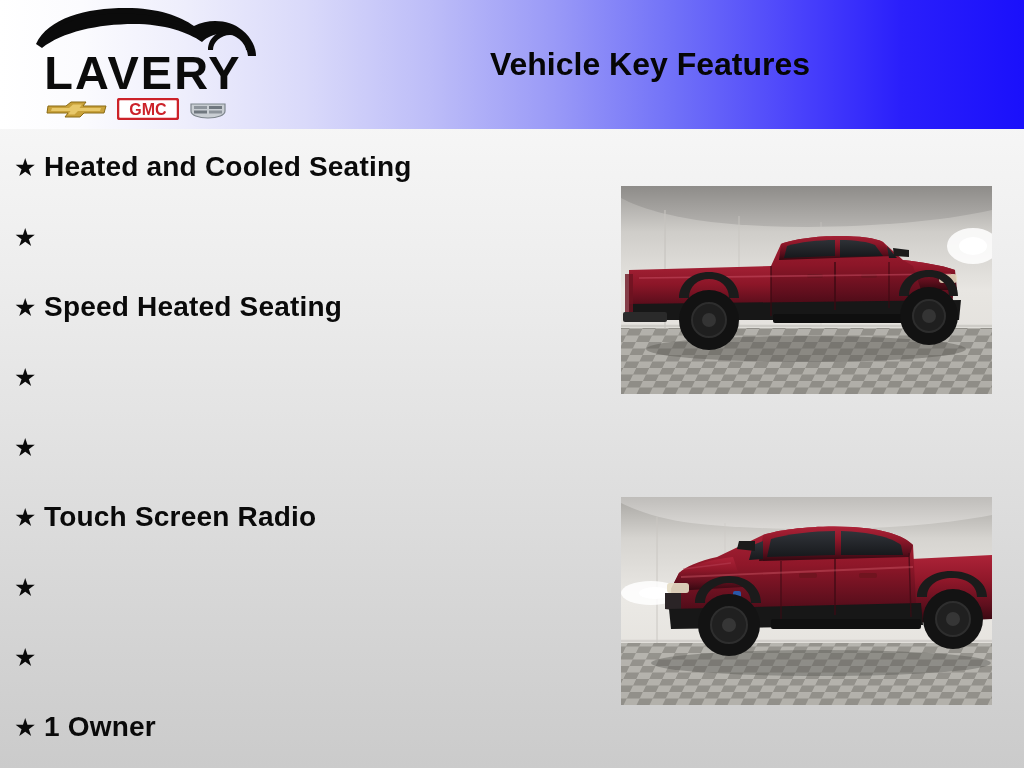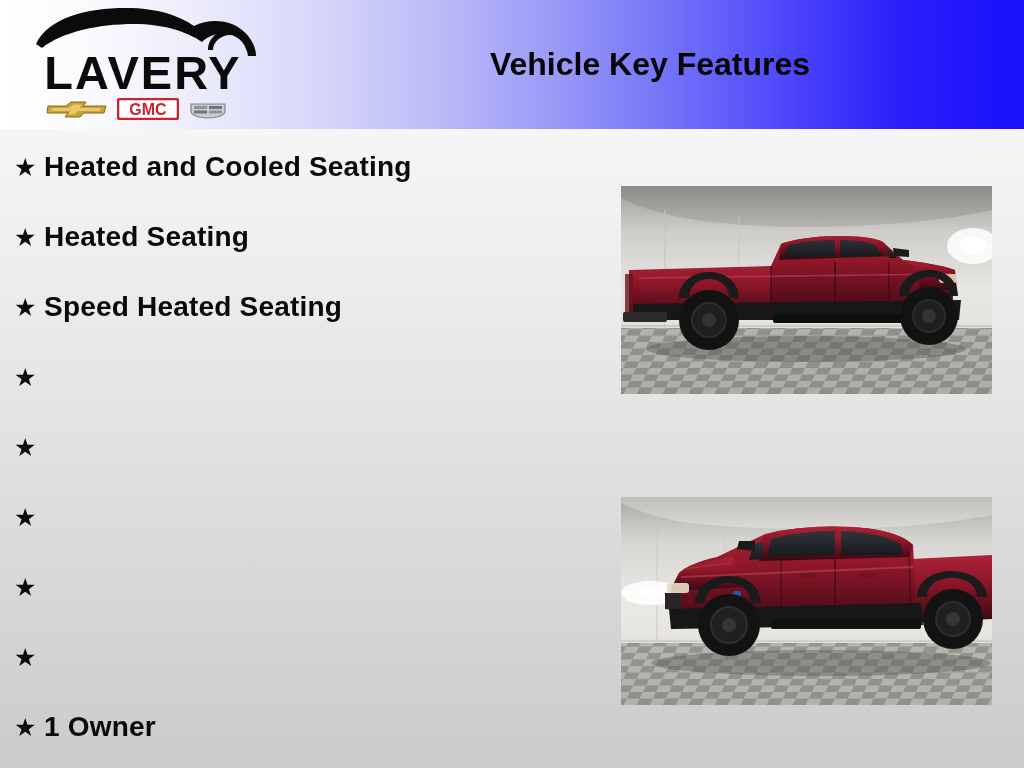--- a/index.html
+++ b/index.html
@@ -165,34 +165,34 @@
   <div class="header-title">Vehicle Key Features</div>
 </div>
 
 <ul class="features">
   <li class="feature-row">
     <span class="star-icon">★</span>
     <span class="feature-label">Heated and Cooled Seating</span>
   </li>
   <li class="feature-row">
     <span class="star-icon">★</span>
-    <span class="feature-label">Heated Seating</span>
   </li>
   <li class="feature-row">
     <span class="star-icon">★</span>
     <span class="feature-label">Speed Heated Seating</span>
   </li>
   <li class="feature-row">
     <span class="star-icon">★</span>
   </li>
   <li class="feature-row">
     <span class="star-icon">★</span>
   </li>
   <li class="feature-row">
     <span class="star-icon">★</span>
+    <span class="feature-label">Touch Screen Radio</span>
   </li>
   <li class="feature-row">
     <span class="star-icon">★</span>
   </li>
   <li class="feature-row">
     <span class="star-icon">★</span>
   </li>
   <li class="feature-row">
     <span class="star-icon">★</span>
     <span class="feature-label">1 Owner</span>

